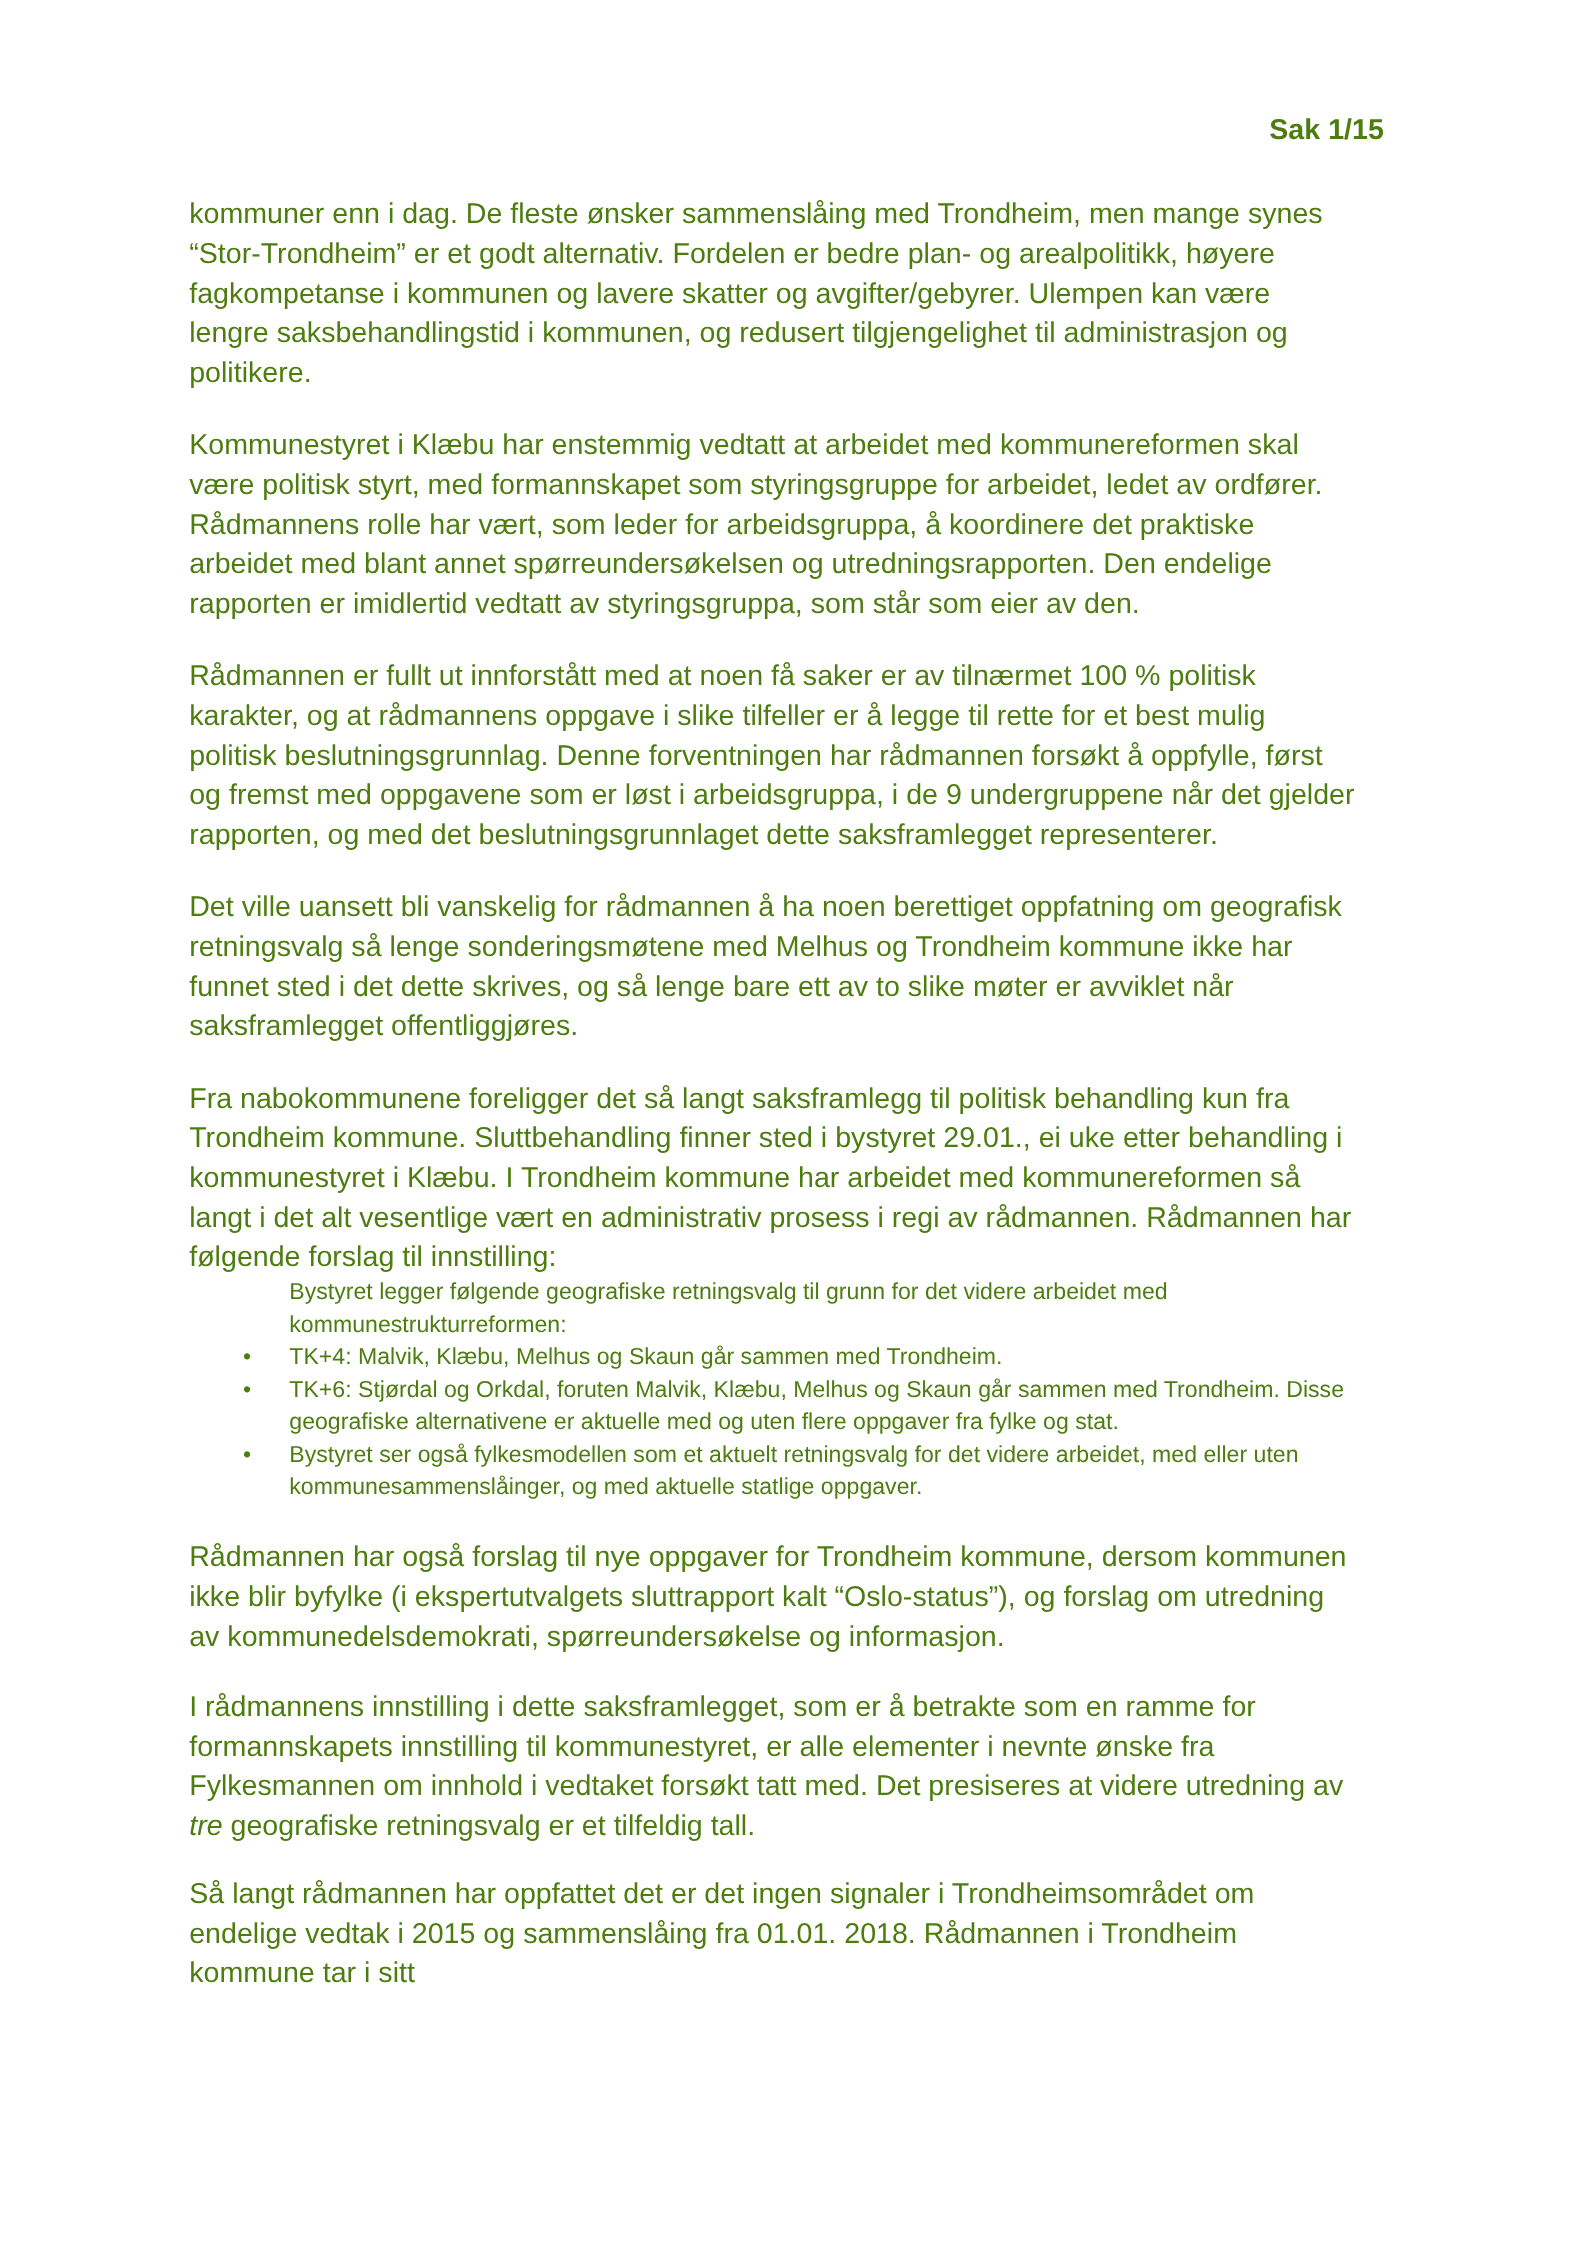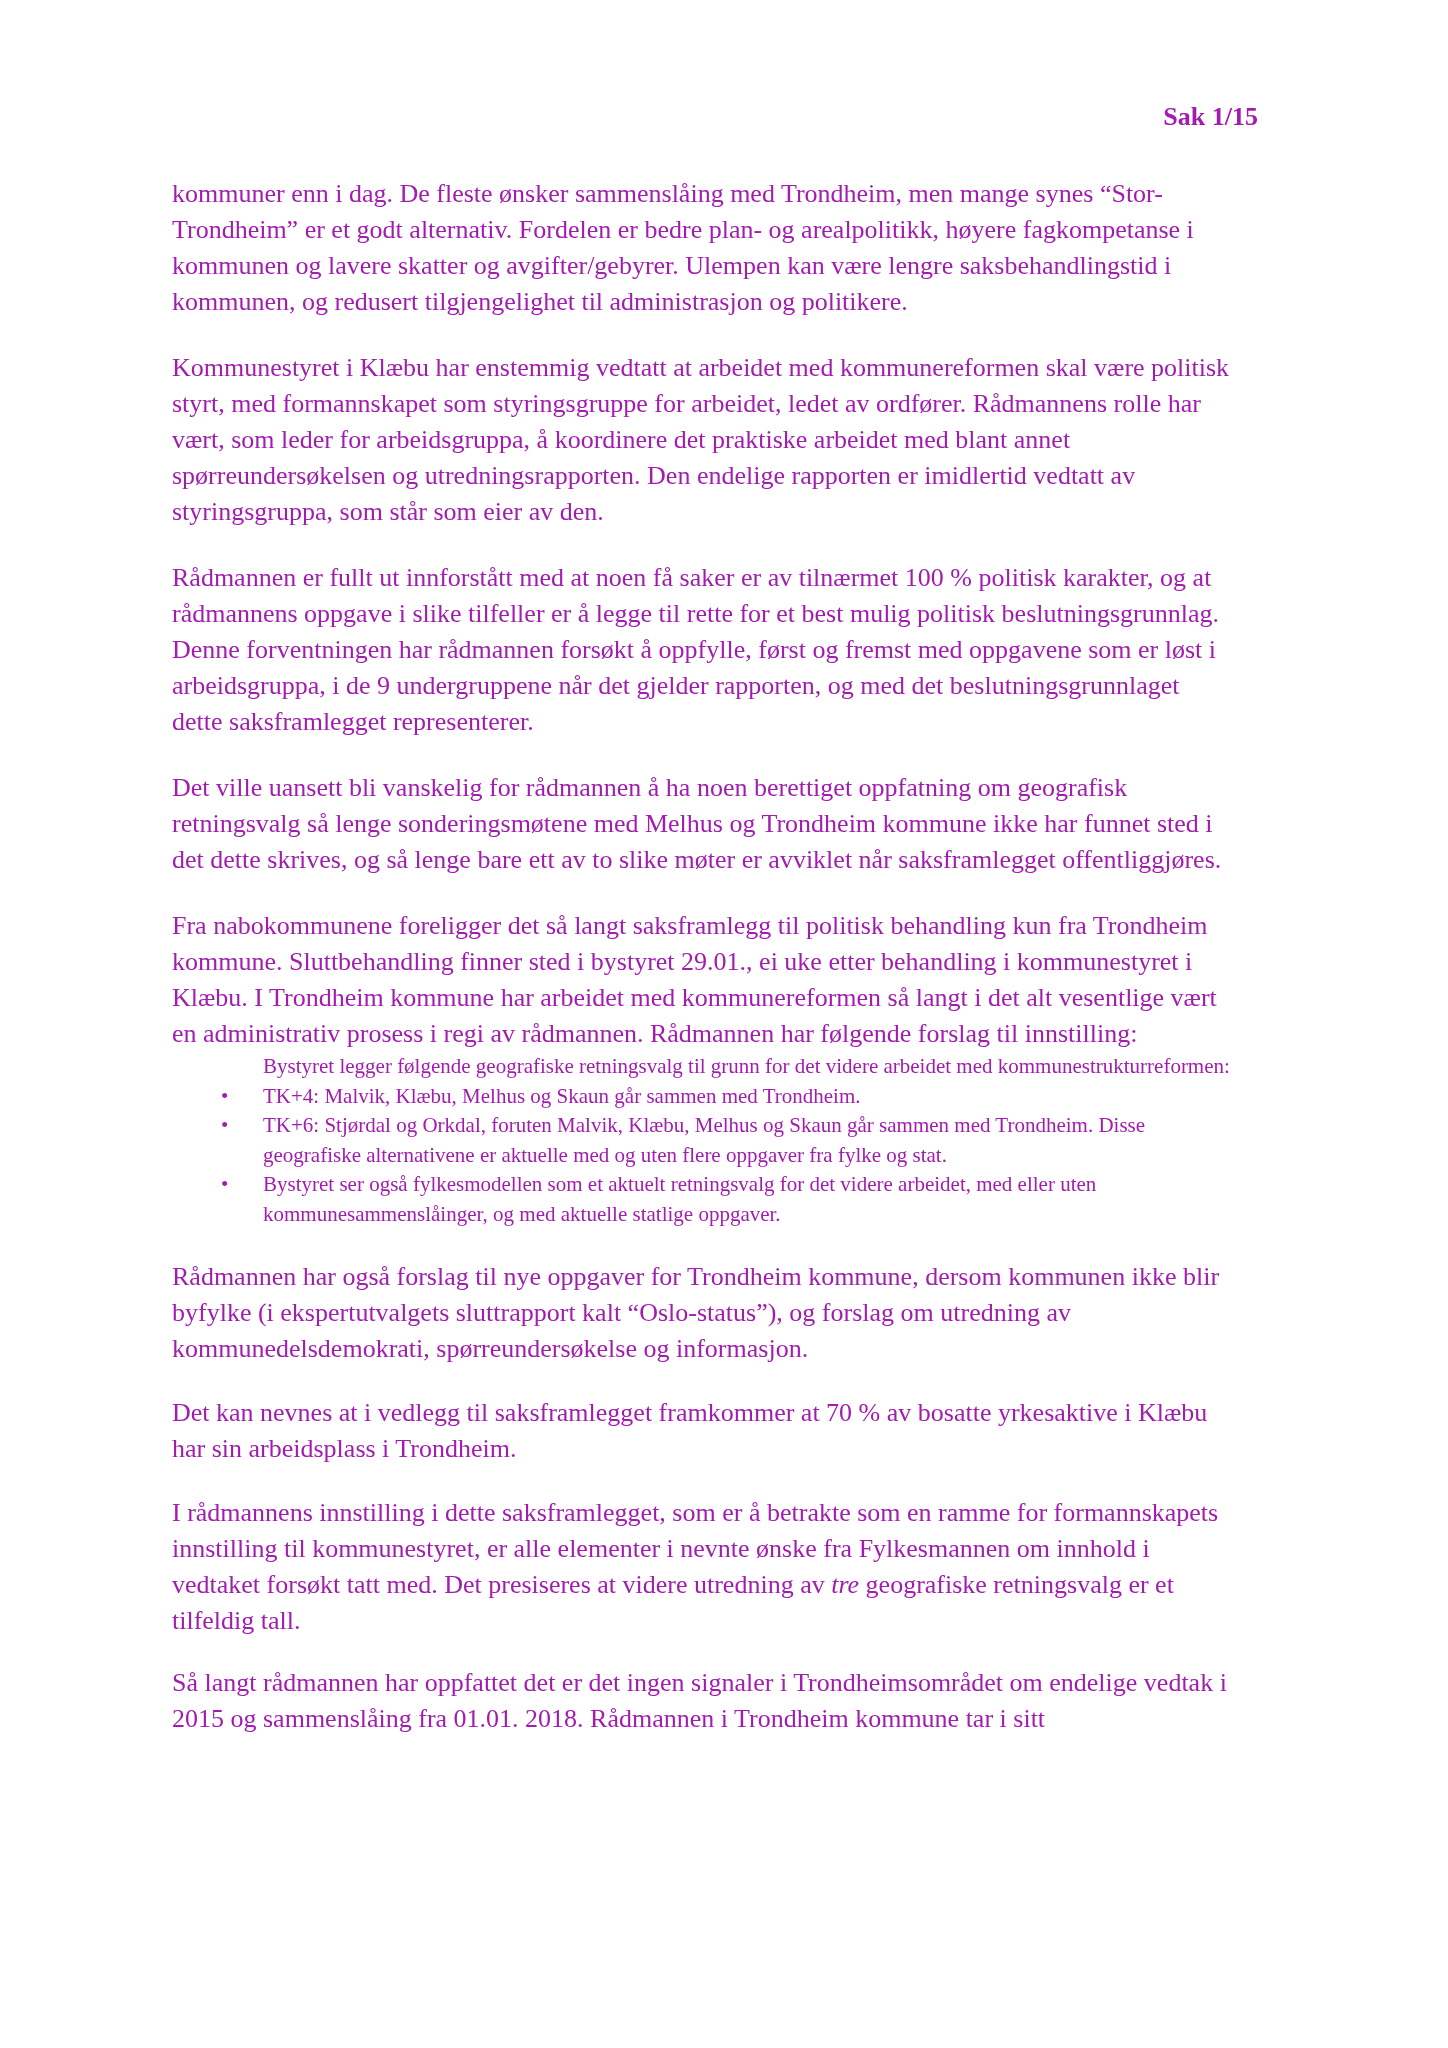--- a/index.html
+++ b/index.html
@@ -2,22 +2,22 @@
 <html lang="no"><head>
 <meta charset="utf-8">
 <style>
   html, body { margin: 0; padding: 0; }
   body { background: #ffffff; }
   .page {
     position: relative;
     width: 1428px;
     height: 2048px;
     background: #ffffff;
-    font-family: Liberation Serif, serif;
-    color: #a21caf;
+    font-family: Liberation Sans, sans-serif;
+    color: #4d7c0f;
     overflow: hidden;
   }
   .page-header {
     position: absolute;
     top: 102px;
     right: 170px;
     font-size: 26px;
     line-height: 30px;
     font-weight: bold;
   }
@@ -105,21 +105,20 @@
       </div>
 
       <div class="bullet-item">
         <span class="bullet-marker">•</span>
         <span class="bullet-text">Bystyret ser også fylkesmodellen som et aktuelt retningsvalg for det videre arbeidet, med eller uten kommunesammenslåinger, og med aktuelle statlige oppgaver.</span>
       </div>
     </div>
 
     <p class="body-par mb28">Rådmannen har også forslag til nye oppgaver for Trondheim kommune, dersom kommunen ikke blir byfylke (i ekspertutvalgets sluttrapport kalt “Oslo-status”), og forslag om utredning av kommunedelsdemokrati, spørreundersøkelse og informasjon.</p>
 
-    <p class="body-par mb28">Det kan nevnes at i vedlegg til saksframlegget framkommer at 70 % av bosatte yrkesaktive i Klæbu har sin arbeidsplass i Trondheim.</p>
 
     <p class="body-par mb26">
       <span>I rådmannens innstilling i dette saksframlegget, som er å betrakte som en ramme for formannskapets innstilling til kommunestyret, er alle elementer i nevnte ønske fra Fylkesmannen om innhold i vedtaket forsøkt tatt med. Det presiseres at videre utredning av </span><span class="italic">tre</span><span> geografiske retningsvalg er et tilfeldig tall.</span>
     </p>
 
     <p class="body-par mb0">Så langt rådmannen har oppfattet det er det ingen signaler i Trondheimsområdet om endelige vedtak i 2015 og sammenslåing fra 01.01. 2018. Rådmannen i Trondheim kommune tar i sitt</p>
 
   </div>
 
 

